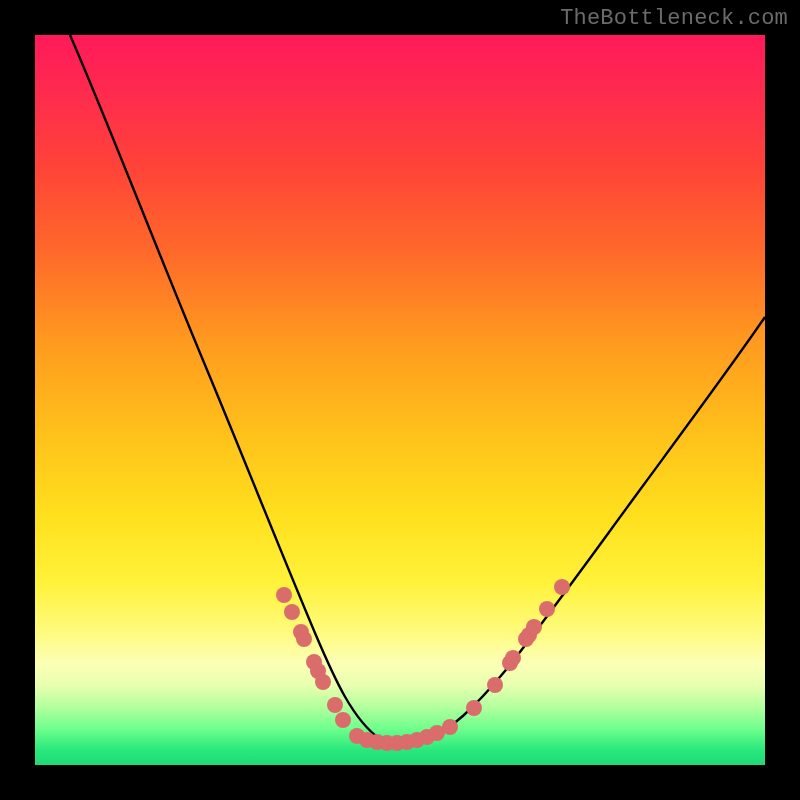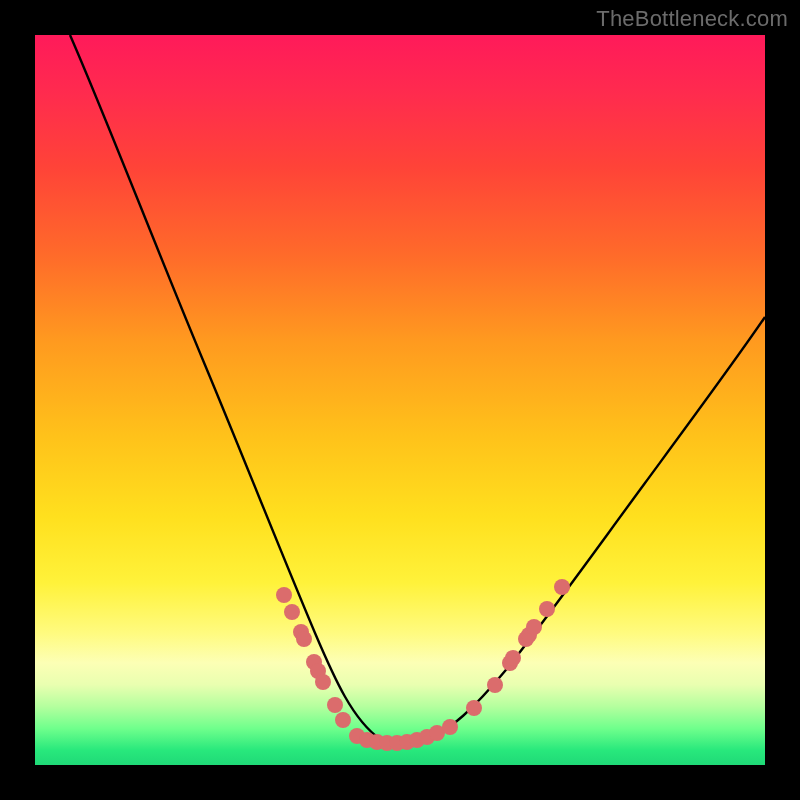--- a/index.html
+++ b/index.html
@@ -55,21 +55,21 @@
     position: absolute;
     top: 0;
     left: 0;
     width: 730px;
     height: 730px;
   }
   .watermark {
     position: absolute;
     top: 6px;
     right: 12px;
-    font-family: Liberation Sans, sans-serif;
+    font-family: Liberation Mono, monospace;
     font-size: 22px;
     font-weight: 500;
     color: #6b6b6b;
     letter-spacing: 0.2px;
   }
 </style>
 </head>
 <body>
 
 <div class="frame">

